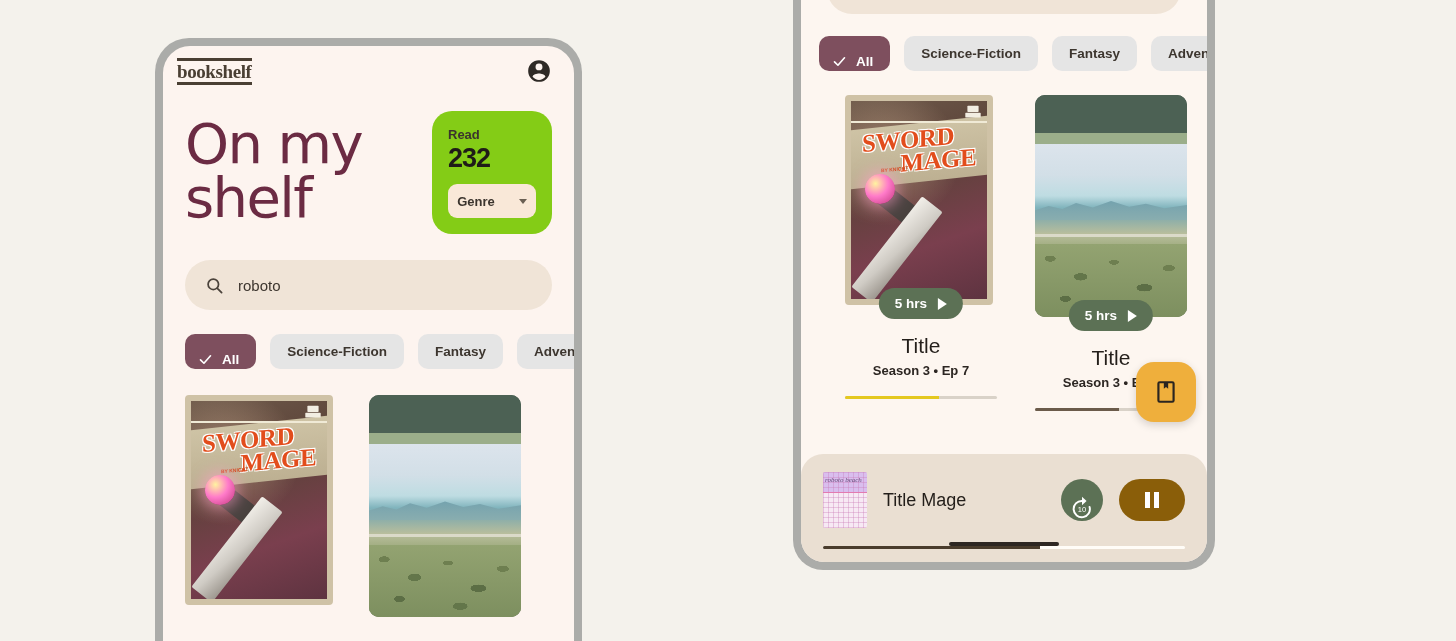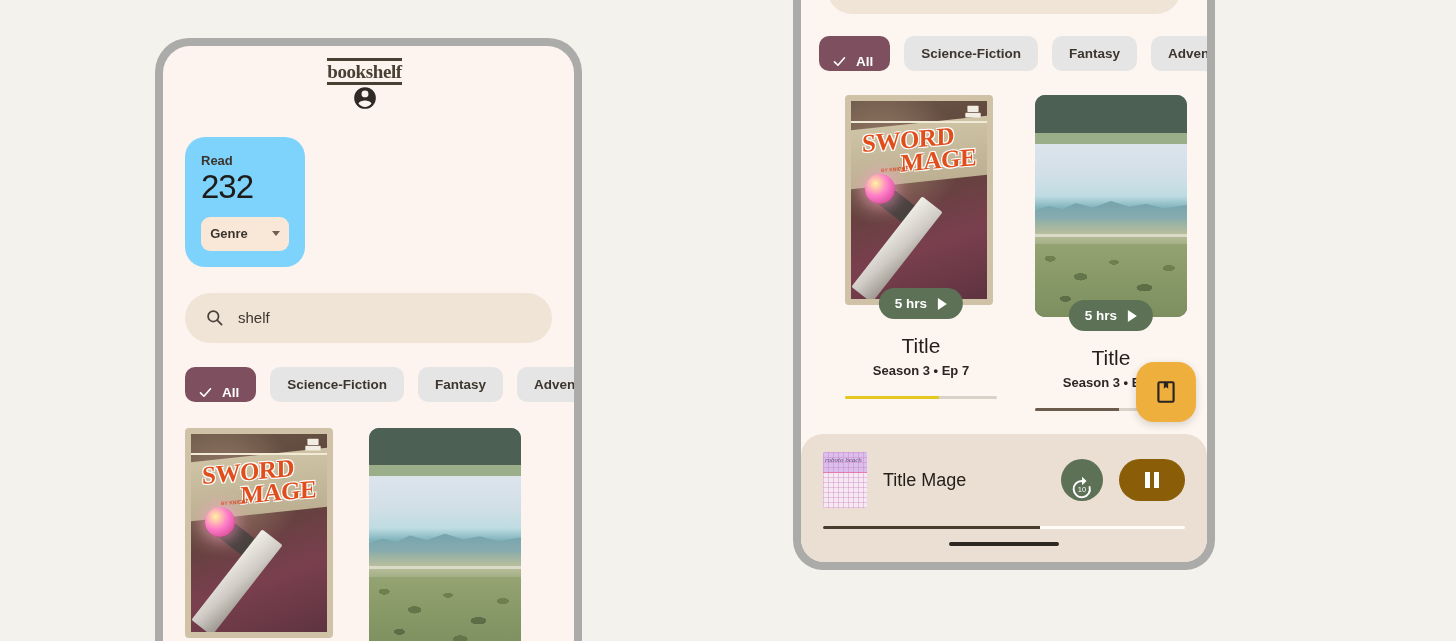--- a/index.html
+++ b/index.html
@@ -44,21 +44,20 @@
   }
   .status-icons {
     position: absolute; right: 22px; top: 50%;
     transform: translateY(-50%);
     display: flex; align-items: center; gap: 3px;
   }
 
   .appbar {
     display: flex; align-items: center; justify-content: space-between;
     padding: 12px 22px 0 14px;
-    flex-direction: column;
   }
   .logo {
     font-family: "Liberation Serif", serif;
     font-weight: 700; font-size: 19px;
     color: #4A3F33; letter-spacing: -0.4px;
     border-top: 3px solid #4A3F33;
     border-bottom: 3px solid #4A3F33;
     padding: 1px 0 0 0; line-height: 1.05;
   }
   .avatar-icon { width: 26px; height: 26px; color: #2F2A26; }
@@ -67,30 +66,30 @@
     display: flex; align-items: flex-start;
     padding: 26px 22px 0 22px; gap: 8px;
   }
   .hero-title {
     font-size: 56px; line-height: 0.97; font-weight: 400;
     color: #6B2B43; letter-spacing: -1.6px;
     flex: 1; margin-top: 6px;
     font-family: "DejaVu Sans", sans-serif;
   }
   .stat-card {
-    width: 120px; background: #7dd3fc;
+    width: 120px; background: #84cc16;
     border-radius: 20px; padding: 16px 16px 16px 16px;
     flex: none;
   }
   .stat-label {
     font-size: 13px; font-weight: 600; color: #3B342D;
     margin-bottom: 2px;
   }
   .stat-value {
-    font-size: 33px; font-weight: 400; color: #1F1B18;
+    font-size: 27px; font-weight: 700; color: #1F1B18;
     letter-spacing: -1px; line-height: 1.05; margin-bottom: 12px;
   }
   .genre-chip {
     background: #F9E8D8; border-radius: 9px;
     height: 34px; display: flex; align-items: center;
     justify-content: center; gap: 24px;
     font-size: 13px; font-weight: 600; color: #3B342D;
   }
   .caret { width: 0; height: 0;
     border-left: 4.5px solid transparent;
@@ -270,21 +269,21 @@
     display: flex; align-items: center; justify-content: center;
     box-shadow: 0 3px 8px rgba(0,0,0,.16);
     z-index: 40;
   }
   .fab svg { width: 26px; height: 26px; color: #2A2520; }
 
   .player {
     position: absolute; left: 0; right: 0; bottom: 0;
     background: #EADFD2;
     border-radius: 22px 22px 14px 14px;
-    padding: 18px 22px 0 22px; height: 128px;
+    padding: 18px 22px 0 22px; height: 108px;
   }
   .player-row { display: flex; align-items: center; gap: 16px; }
   .player-thumb {
     width: 44px; height: 56px; flex: none; border-radius: 2px;
     position: relative; overflow: hidden;
     background:
       linear-gradient(180deg, #D9BEEE 0%, #D9BEEE 36%, #F7E9F4 36%, #F7E9F4 100%);
   }
   .thumb-grid {
     position: absolute; inset: 0;
@@ -330,36 +329,37 @@
 
 
       <div class="appbar">
         <div class="logo">bookshelf</div>
         <svg class="avatar-icon" viewBox="0 0 24 24" fill="currentColor">
             <path d="M12 2a10 10 0 1 0 0 20 10 10 0 0 0 0-20zm0 3a3.2 3.2 0 1 1 0 6.4A3.2 3.2 0 0 1 12 5zm0 15.2a7.6 7.6 0 0 1-5.9-2.85c.03-1.95 3.93-3.02 5.9-3.02 1.96 0 5.87 1.07 5.9 3.02A7.6 7.6 0 0 1 12 20.2z"></path>
           </svg>
       </div>
 
       <div class="hero">
+        <div class="hero-title">On my shelf</div>
         <div class="stat-card">
           <div class="stat-label">Read</div>
           <div class="stat-value">232</div>
           <div class="genre-chip">
             <span>Genre</span>
             <span class="caret"></span>
           </div>
         </div>
       </div>
 
       <div class="searchbar">
         <svg class="search-icon" viewBox="0 0 24 24" fill="none" stroke="currentColor" stroke-width="2.2">
             <circle cx="10.5" cy="10.5" r="6.6"></circle>
             <line x1="15.6" y1="15.6" x2="21" y2="21" stroke-linecap="round"></line>
           </svg>
-        <span class="search-value">shelf</span>
+        <span class="search-value">roboto</span>
       </div>
 
       <div class="chiprow">
         <div class="chip selected">
           <svg class="check" viewBox="0 0 24 24" fill="none" stroke="currentColor" stroke-width="2.6" stroke-linecap="round" stroke-linejoin="round">
               <polyline points="4,12.5 9.5,18 20,6"></polyline>
             </svg>
           <span>All</span>
         </div>
         <div class="chip">

